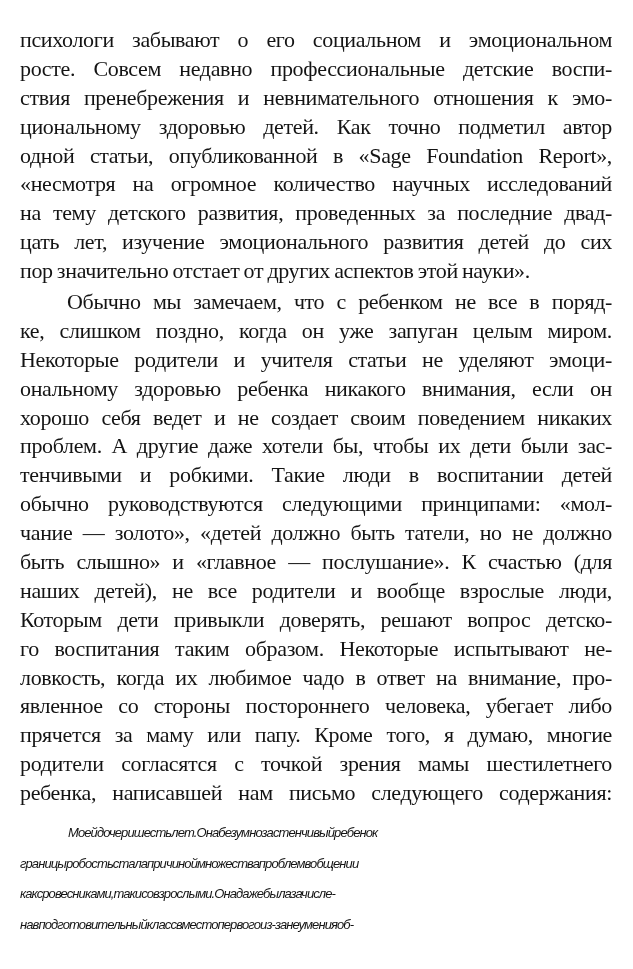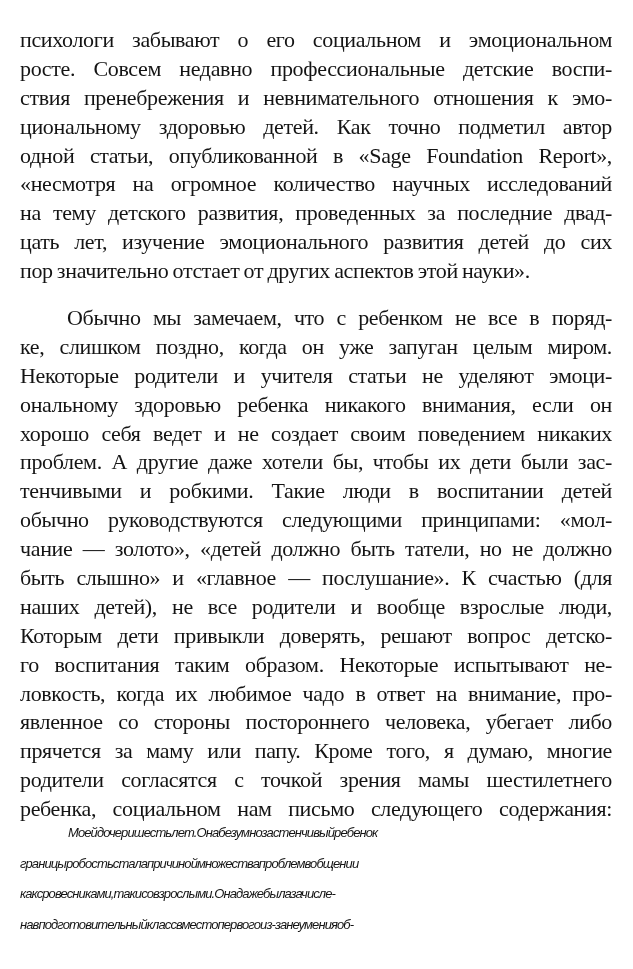--- a/index.html
+++ b/index.html
@@ -32,21 +32,21 @@
       letter-spacing: -0.35px;
       word-spacing: -1px;
     }
     .line.last {
       text-align-last: left;
     }
     .line.indent {
       padding-left: 47px;
     }
     .para + .para {
-      margin-top: 18px;
+      margin-top: 2px;
     }
     .it {
     }
     .quote {
       position: absolute;
       left: 20px;
       top: 818px;
       width: 592px;
     }
     .qline {
@@ -92,21 +92,21 @@
     <span class="line">обычно руководствуются следующими принципами: «мол-</span>
     <span class="line">чание — золото», «детей должно быть татели, но не должно</span>
     <span class="line">быть слышно» и «главное — послушание». К счастью (для</span>
     <span class="line">наших детей), не все родители и вообще взрослые люди,</span>
     <span class="line">Которым дети привыкли доверять, решают вопрос детско-</span>
     <span class="line">го воспитания таким образом. Некоторые испытывают не-</span>
     <span class="line">ловкость, когда их любимое чадо в ответ на внимание, про-</span>
     <span class="line">явленное со стороны постороннего человека, убегает либо</span>
     <span class="line">прячется за маму или папу. Кроме того, я думаю, многие</span>
     <span class="line">родители согласятся с точкой зрения мамы шестилетнего</span>
-    <span class="line">ребенка, социальном нам письмо следующего содержания:</span>
+    <span class="line">ребенка, написавшей нам письмо следующего содержания:</span>
   </div>
 </div>
 
 <div class="quote">
   <span class="qline indent">Моейдочеришестьлет.Онабезумнозастенчивыйребенок</span>
   <span class="qline">границыробостьсталапричиноймножествапроблемвобщении</span>
   <span class="qline">каксровесниками,такисовзрослыми.Онадажебылазачисле-</span>
   <span class="qline">навподготовительныйклассвместопервогоиз-занеуменияоб-</span>
 </div>
 

